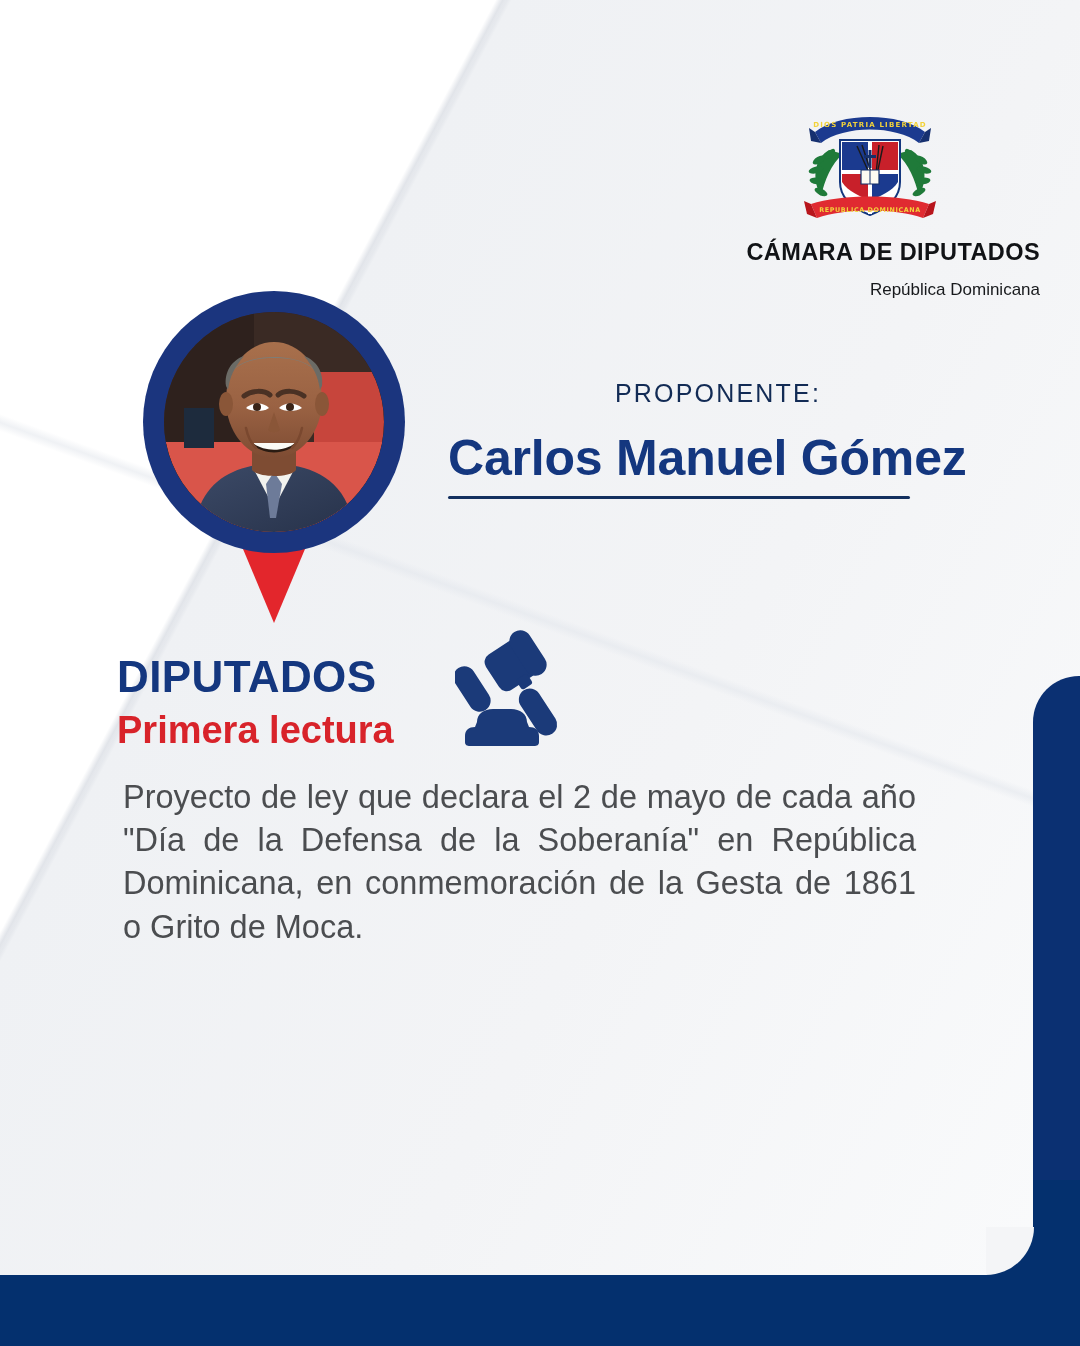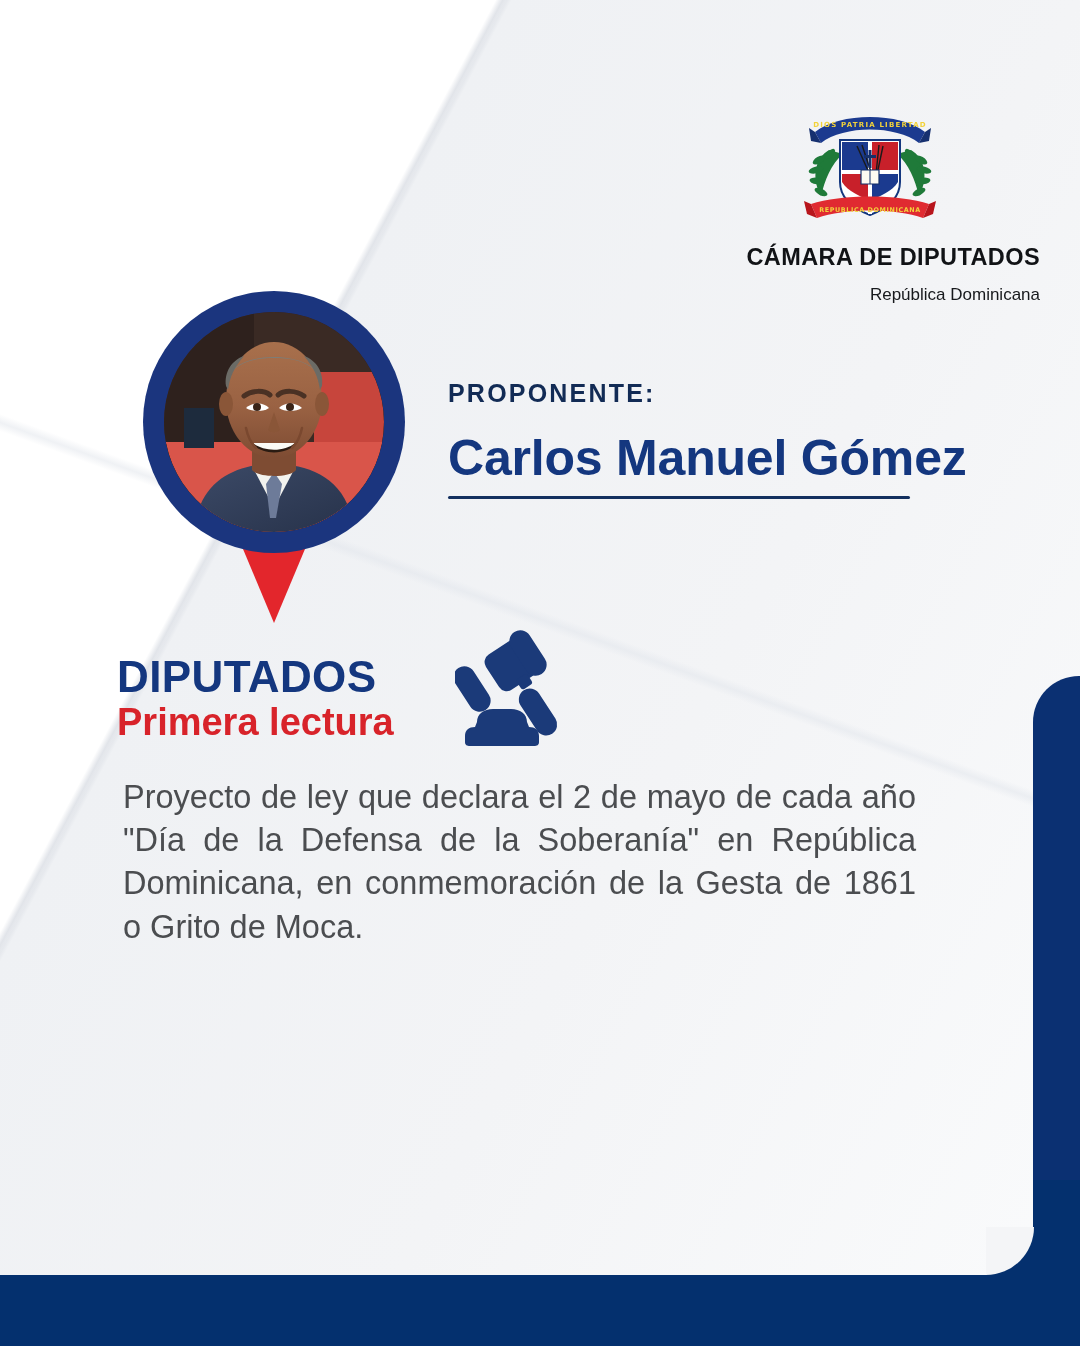--- a/index.html
+++ b/index.html
@@ -46,21 +46,21 @@
   .bottom-notch:after{
     content:"";position:absolute;left:0;top:0;width:48px;height:48px;
     background:#f4f5f7;border-bottom-right-radius:48px;
   }
 
   
   .emblem-block{position:absolute;left:700px;top:100px;width:340px;text-align:right;}
   .coat{width:150px;height:140px;margin:0 auto;display:block;}
   .org-name{
     font-size:23.5px;font-weight:bold;letter-spacing:.4px;color:#111316;
-    margin-top:5px;line-height:1.05;
+    line-height:1.05;
   }
   .org-sub{font-size:17px;color:#17191c;margin-top:16px;line-height:1.1;}
 
   
   .pin{position:absolute;left:143px;top:291px;width:262px;height:345px;}
   .pin-triangle{
     position:absolute;left:50%;top:196px;transform:translateX(-50%);
     width:0;height:0;border-left:57px solid transparent;border-right:57px solid transparent;
     border-top:136px solid #e3262c;
   }
@@ -70,38 +70,39 @@
   }
   .pin-photo{
     position:absolute;left:21px;top:21px;width:220px;height:220px;border-radius:50%;
     overflow:hidden;background:#3a2420;
   }
   .pin-photo svg{display:block;width:220px;height:220px;}
 
   
   .proponente{position:absolute;left:448px;top:381px;width:540px;}
   .proponente-label{
-    font-size:25px;font-weight:bold;letter-spacing:2.2px;color:#122b55;
+    font-size:25px;font-weight:normal;letter-spacing:2.2px;color:#122b55;
     line-height:1;
+    text-align:center;
   }
   .proponente-name{
     font-size:50px;font-weight:bold;color:#14377f;letter-spacing:-.2px;
     line-height:1.12;margin-top:24px;white-space:nowrap;
   }
   .proponente-rule{
     margin-top:10px;width:462px;height:3px;background:#13305f;border-radius:2px;
   }
 
   
   .status{position:absolute;left:117px;top:655px;width:480px;}
   .status-main{
     font-size:44px;font-weight:bold;color:#14377f;letter-spacing:.4px;line-height:1;
   }
   .status-sub{
-    font-size:38px;font-weight:bold;color:#d8232a;letter-spacing:0;line-height:1.05;margin-top:4px;
+    font-size:38px;font-weight:bold;color:#d8232a;letter-spacing:0;line-height:1.05;margin-top:12px;
   }
   .gavel{position:absolute;left:455px;top:630px;width:130px;height:118px;}
 
   
   .description{
     position:absolute;left:123px;top:776px;width:793px;
     font-size:32.5px;line-height:1.33;color:#4b4d50;
     text-align:justify;text-justify:inter-word;
     font-weight:300;
   }

